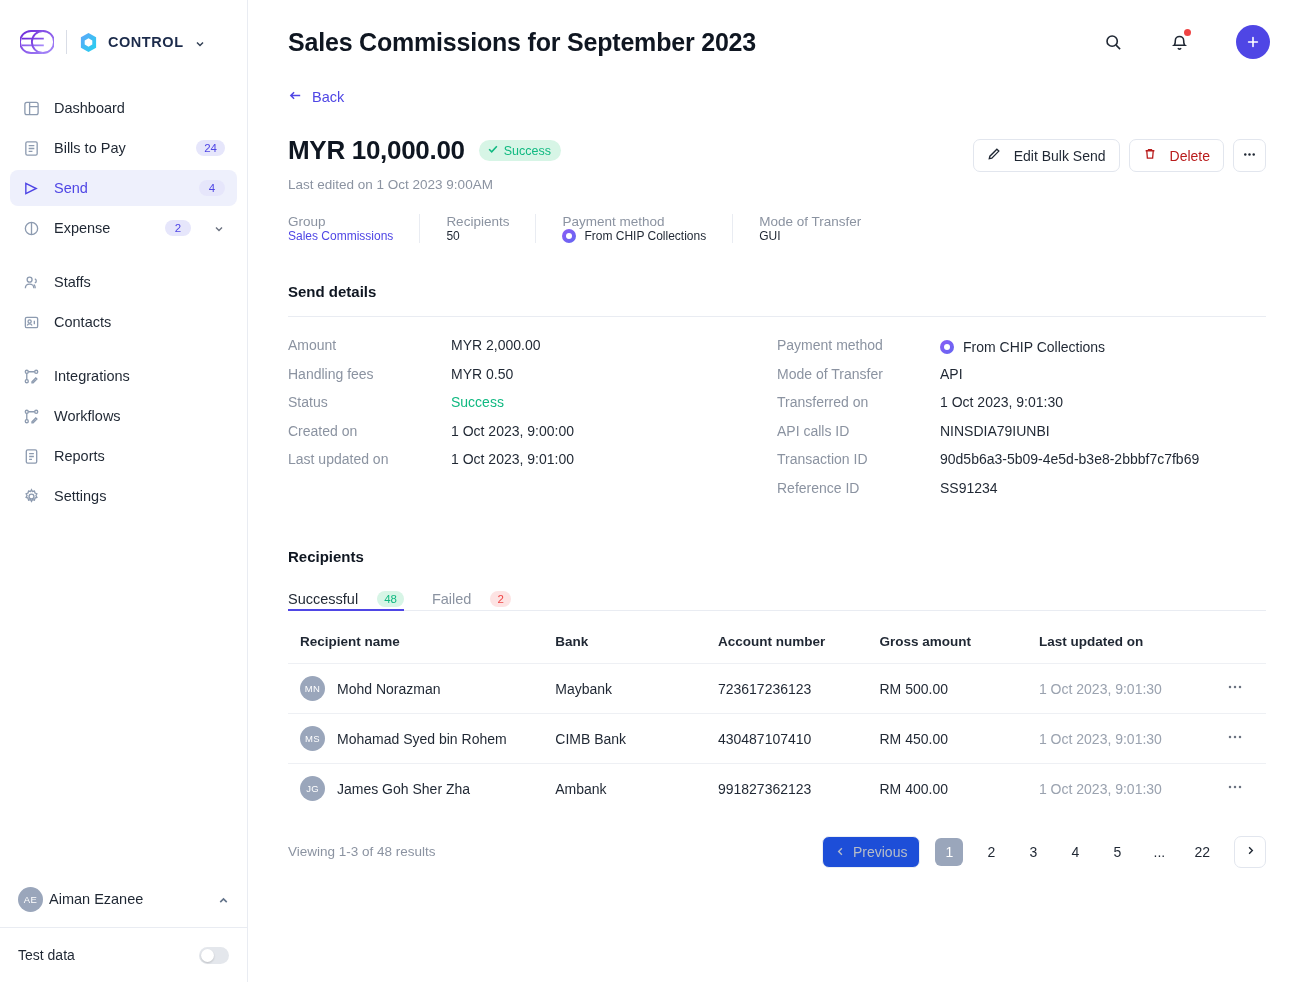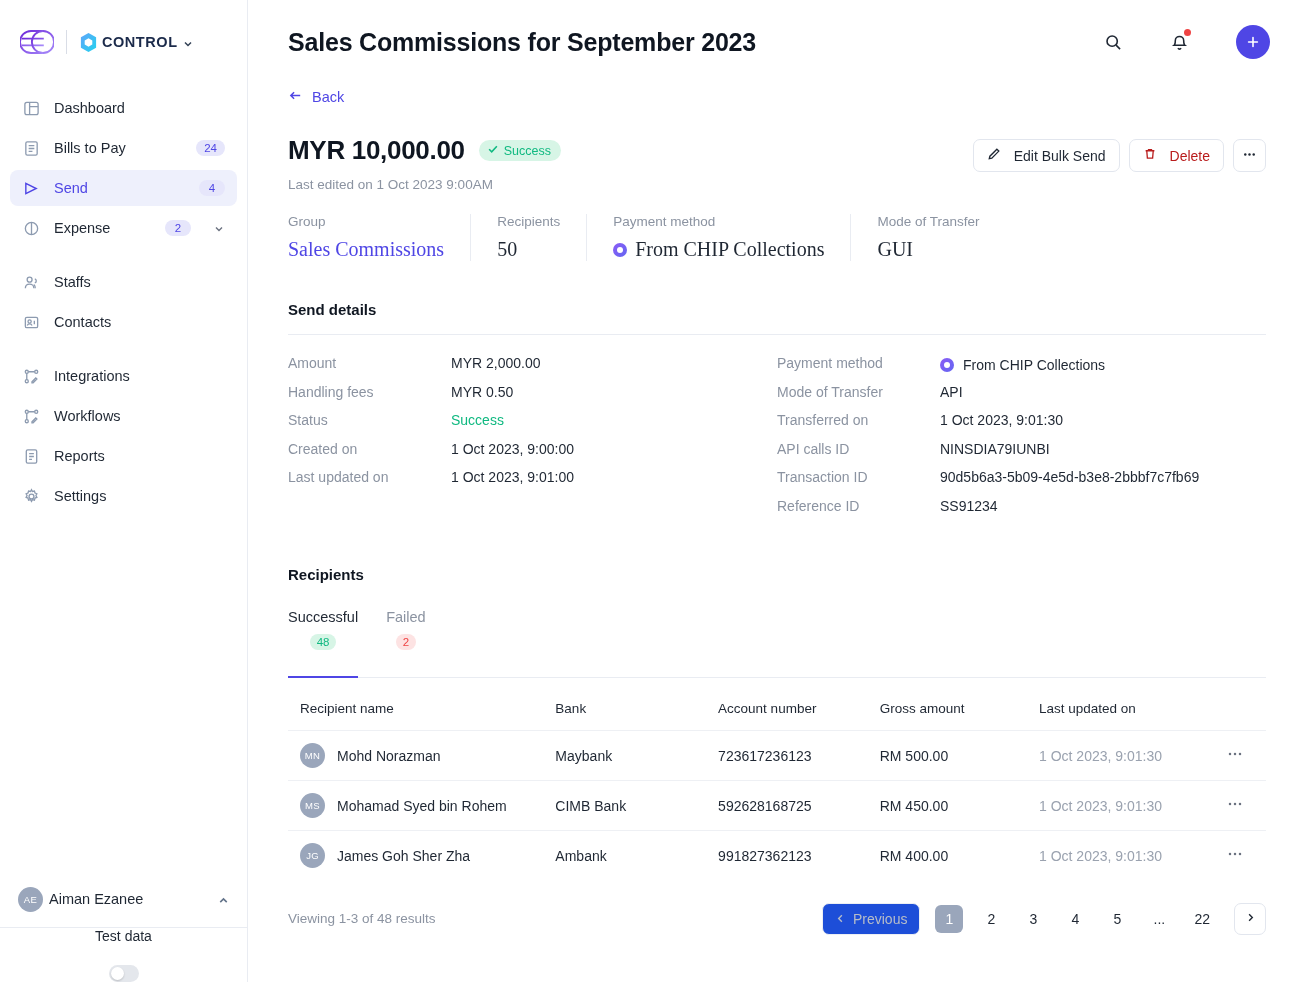--- a/index.html
+++ b/index.html
@@ -17,21 +17,21 @@
     width: 248px; height: 982px;
     background: #ffffff;
     border-right: 1px solid #e9ecf2;
     display: flex; flex-direction: column;
     flex: 0 0 248px;
     position: relative;
   }
   .brand { height: 84px; display: flex; align-items: center; padding: 0 20px; gap: 12px; }
   .brand-mark { width: 34px; height: 28px; flex: none; }
   .brand-divider { width: 1px; height: 24px; background: #d9dde6; }
-  .workspace { display: flex; align-items: center; gap: 4px; cursor: pointer; }
+  .workspace { display: flex; align-items: center; gap: 10px; cursor: pointer; }
   .workspace-hex { width: 19px; height: 21px; flex: none; }
   .workspace-name {
     font-size: 14.5px; font-weight: bold; letter-spacing: .55px;
     color: #1b2a4a;
   }
   .chev { width: 12px; height: 12px; flex: none; }
 
   .nav { padding: 6px 10px 0 10px; }
   .nav-item {
     height: 36px; display: flex; align-items: center; gap: 14px;
@@ -60,21 +60,21 @@
   .avatar-sm {
     width: 25px; height: 25px; border-radius: 50%;
     background: #9aa6bb; color: #fff; font-size: 9.5px;
     display: flex; align-items: center; justify-content: center;
     letter-spacing: .3px; flex: none;
   }
   .profile-name { flex: 1; font-size: 14.5px; color: #1f2733; }
   .testdata {
     border-top: 1px solid #e9ecf2;
     height: 55px; display: flex; align-items: center;
-    padding: 0 18px; justify-content: flex-start; gap: 12px; flex-direction: column;
+    padding: 0 18px; justify-content: flex-start; gap: 12px;
   }
   .testdata-label { font-size: 14px; color: #1f2733; flex: 1; }
   .toggle {
     width: 30px; height: 17px; border-radius: 10px; background: #e4e7ec;
     position: relative; cursor: pointer; flex: none;
   }
   .toggle::after {
     content: ""; position: absolute; top: 2px; left: 2px;
     width: 13px; height: 13px; border-radius: 50%; background: #fff;
     box-shadow: 0 1px 2px rgba(0,0,0,.18);
@@ -121,47 +121,47 @@
   }
   .btn.danger { color: #b91c1c; }
   .btn.square { padding: 0; width: 33px; justify-content: center; }
 
   .summary {
     display: flex; margin-top: 22px; align-items: stretch;
   }
   .summary-cell { padding-right: 26px; border-right: 1px solid #e9ecf2; margin-right: 26px; }
   .summary-cell:last-child { border-right: none; }
   .summary-k { font-size: 13.5px; color: #8b93a1; }
-  .summary-v { font-size: 20px; color: #1f2733; margin-top: 9px; display:flex; align-items:center; gap:8px;font-family:Liberation Serif, serif;}
+  .summary-v { font-size: 12px; color: #1f2733; display:flex; align-items:center; gap:8px;}
   .summary-v.link { color: #4f46e5; cursor: pointer; }
 
   .section-title { font-size: 15px; font-weight: bold; color: #0f1621; margin-top: 40px; }
   .rule { height: 1px; background: #e9ecf2; margin-top: 16px; }
 
   .details { display: flex; margin-top: 20px; }
   .details-col { width: 50%; }
   .drow { display: flex; align-items: baseline; height: 28.5px; }
   .dk { width: 163px; font-size: 14px; color: #8b93a1; flex: none; }
   .dv { font-size: 14px; color: #1f2733; display:flex; align-items:center; gap:9px;}
   .dv.ok { color: #10b981; }
 
   .tabs { display: flex; gap: 28px; margin-top: 26px; position: relative; }
   .tab {
-    display: flex; align-items: center; gap: 9px; padding-bottom: 26px;
-    font-size: 14.5px; color: #8b93a1; cursor: pointer; border-bottom: 2px solid transparent; flex-direction: column;
+    display: flex; align-items: center; gap: 19px; padding-bottom: 2px;
+    font-size: 14.5px; color: #8b93a1; cursor: pointer; border-bottom: 2px solid transparent;
   }
   .tab.active { color: #1f2733; border-bottom-color: #4f46e5; }
   .tab-badge { font-size: 11.5px; border-radius: 9px; padding: 2px 7px; }
   .tab-badge.green { background: #d7f5e6; color: #10b981; }
   .tab-badge.red { background: #fde3e3; color: #ef4444; }
   .tabs-rule { height: 1px; background: #e9ecf2; margin-top: -1px; }
 
   table { width: 100%; border-collapse: collapse; margin-top: 23px; }
   th {
-    text-align: left; font-size: 13.5px; font-weight: normal; color: #1f2733;
+    text-align: left; font-size: 13.5px; font-weight: bold; color: #1f2733;
     padding: 0 0 14px 0;
   }
   td { padding: 0; border-top: 1px solid #eef0f4; height: 50px; font-size: 14px; color: #1f2733; vertical-align: middle;}
   tr.hdr th { border-bottom: 1px solid #eef0f4; }
   .c-name { width: 275px; padding-left: 12px !important; }
   .c-bank { width: 168px; }
   .c-acct { width: 165px; }
   .c-gross { width: 165px; }
   .c-updated { width: 195px; }
   .c-menu { width: 40px; }
@@ -587,21 +587,21 @@
             </td>
           </tr>
           <tr>
             <td class="c-name">
               <span class="cellname">
                 <span class="avatar-sm">MS</span>
                 <span>Mohamad Syed bin Rohem</span>
               </span>
             </td>
             <td class="c-bank">CIMB Bank</td>
-            <td class="c-acct">592628168725</td>
+            <td class="c-acct">430487107410</td>
             <td class="c-gross">RM 450.00</td>
             <td class="c-updated muted-cell">1 Oct 2023, 9:01:30</td>
             <td class="c-menu">
               <span class="kebab">
                 <svg viewBox="0 0 16 16" width="16" height="16" fill="currentColor">
                     <circle cx="3" cy="8" r="1.25"></circle>
                     <circle cx="8" cy="8" r="1.25"></circle>
                     <circle cx="13" cy="8" r="1.25"></circle>
                   </svg>
               </span>

